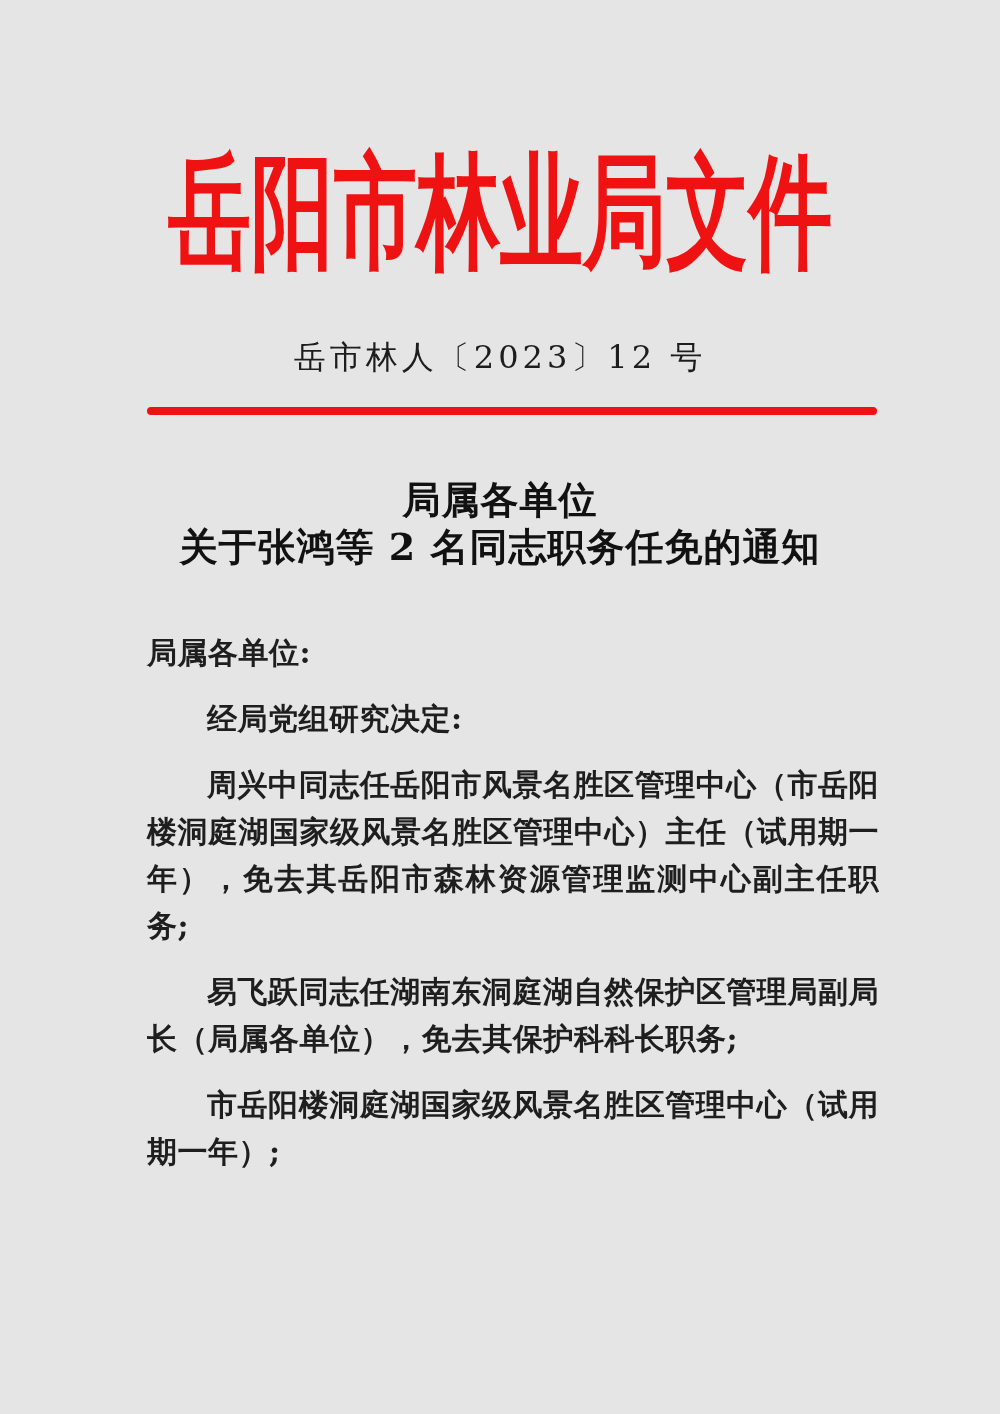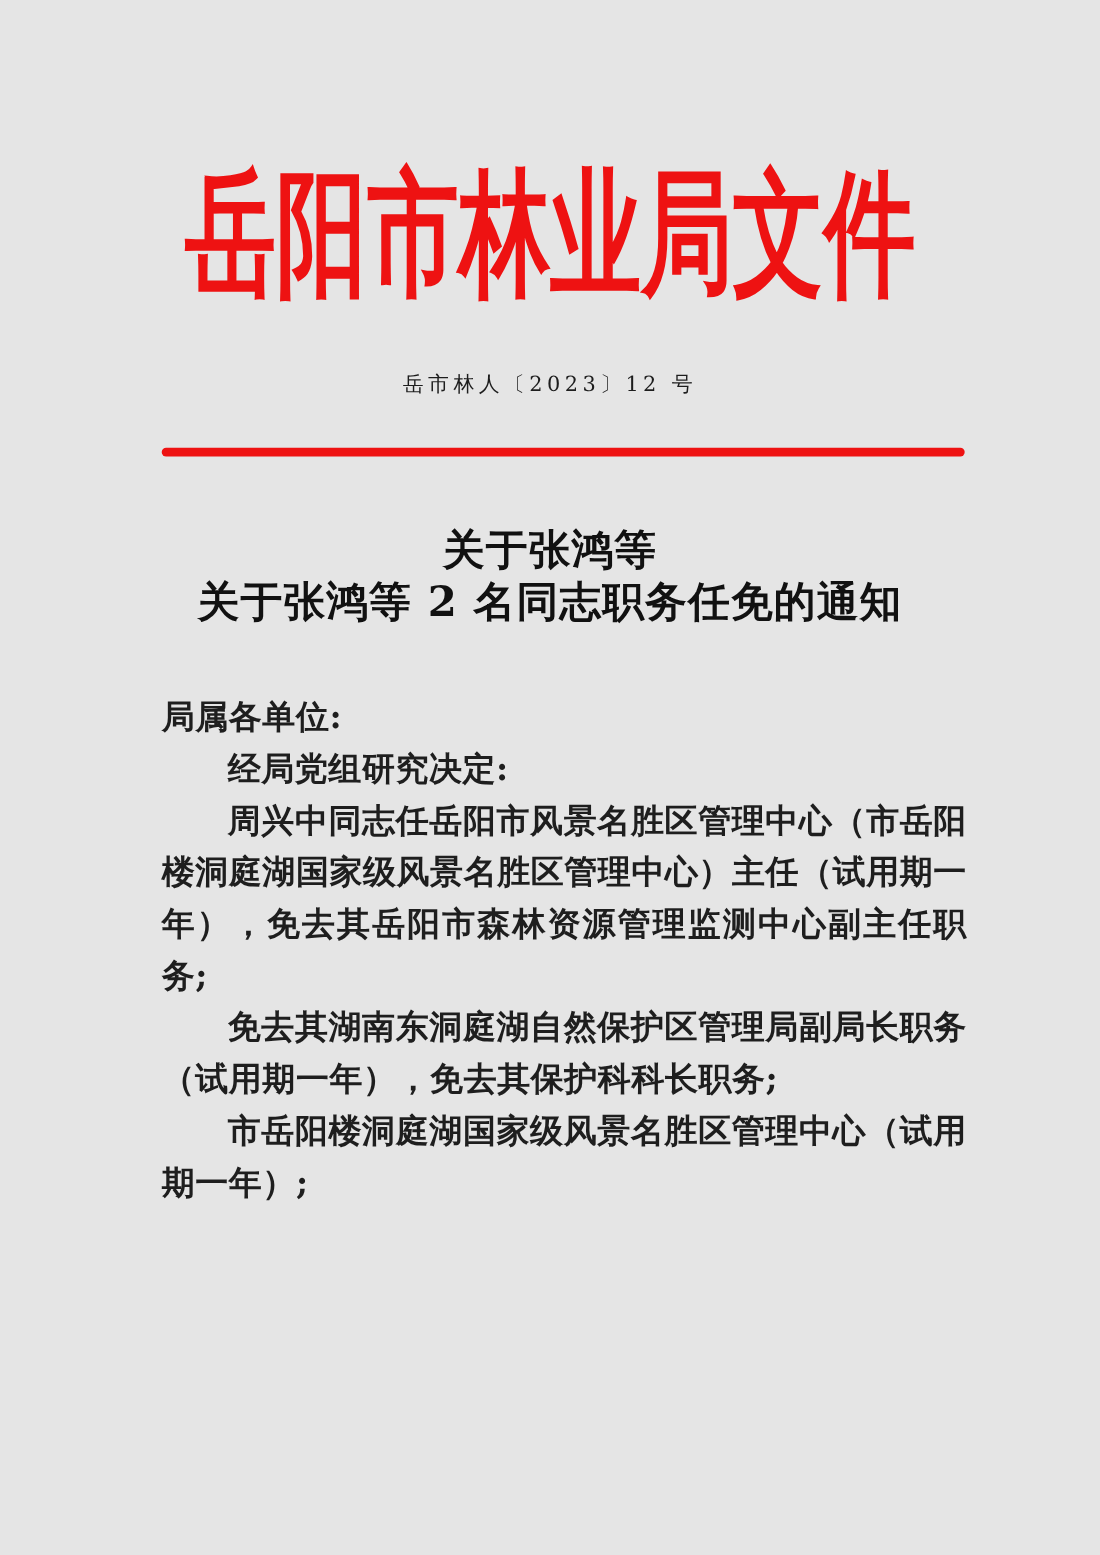--- a/index.html
+++ b/index.html
@@ -26,21 +26,21 @@
     transform: scaleY(1.5);
     transform-origin: center top;
     white-space: nowrap;
   }
   .doc-number {
     position: absolute;
     top: 336px;
     left: 0;
     width: 100%;
     text-align: center;
-    font-size: 19px;
+    font-size: 32px;
     color: #1d1d1d;
     letter-spacing: 4px;
   }
   .red-rule {
     position: absolute;
     top: 407px;
     left: 147px;
     width: 730px;
     height: 8px;
     background: #ee1212;
@@ -69,39 +69,40 @@
     text-align: justify;
     letter-spacing: 0.5px;
   }
   .body-text p {
     margin: 0;
     padding: 0;
     font-weight: bold;
   }
   .body-text p.indent {
     text-indent: 2em;
+    margin-top: 19px;
   }
 </style>
 </head>
 <body>
 
 <div class="page">
 
   <div class="letterhead">岳阳市林业局文件</div>
 
   <div class="doc-number">岳市林人〔2023〕12 号</div>
 
   <div class="red-rule"></div>
 
   <div class="doc-title">
-    <div>关于张鸿等</div>
+    <div>局属各单位</div>
     <div>关于张鸿等 2 名同志职务任免的通知</div>
   </div>
 
   <div class="body-text">
     <p>局属各单位:</p>
     <p class="indent">经局党组研究决定:</p>
     <p class="indent">周兴中同志任岳阳市风景名胜区管理中心（市岳阳楼洞庭湖国家级风景名胜区管理中心）主任（试用期一年），免去其岳阳市森林资源管理监测中心副主任职务;</p>
-    <p class="indent">免去其湖南东洞庭湖自然保护区管理局副局长职务（试用期一年），免去其保护科科长职务;</p>
+    <p class="indent">易飞跃同志任湖南东洞庭湖自然保护区管理局副局长（局属各单位），免去其保护科科长职务;</p>
     <p class="indent">市岳阳楼洞庭湖国家级风景名胜区管理中心（试用期一年）;</p>
   </div>
 
 </div>
 
 </body></html>

